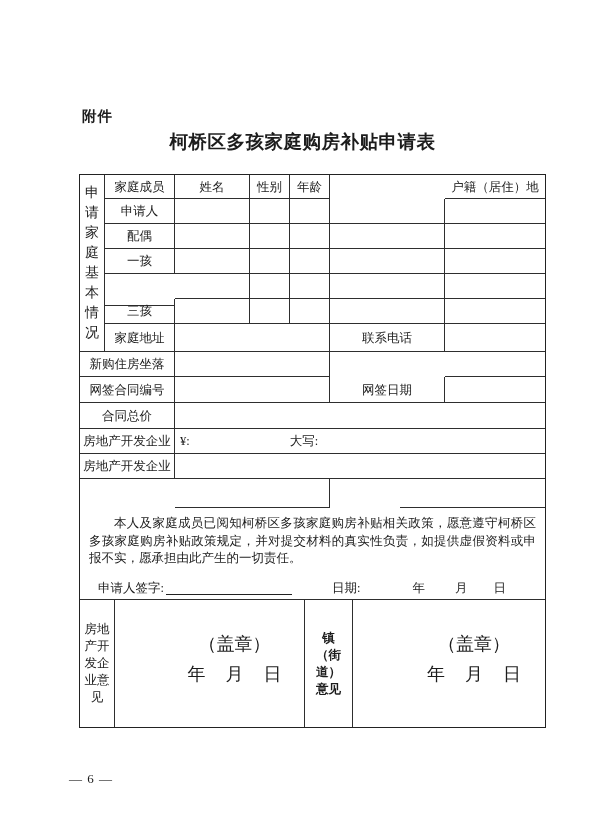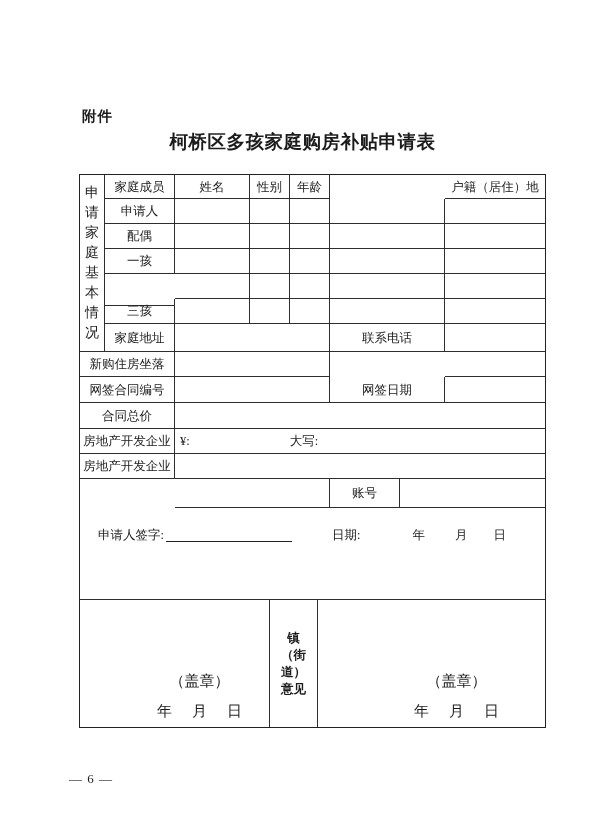--- a/index.html
+++ b/index.html
@@ -79,23 +79,23 @@
     border-right:1px solid #2e2e2e;
     display:flex;align-items:center;justify-content:center;
     text-align:center;
     font-size:12.5px;line-height:17px;
     word-break:break-all;
     box-sizing:border-box;
     padding:0 4px;
   }
   .op-stampcell{
     display:flex;flex-direction:column;
-    justify-content:flex-end;align-items:center;
+    justify-content:center;align-items:center;
     padding-bottom:9px;
-    font-size:15px;
+    font-size:18px;
     box-sizing:border-box;
   }
   .op-stampcell .stamp{transform:translateX(25px);}
   .op-date{
     margin-top:16px;transform:translateX(25px);
     white-space:nowrap;
   }
   .op-date .dm{margin-left:20px;}
   .pagenum{
     position:absolute;left:69px;top:771px;
@@ -175,35 +175,36 @@
   <div class="c" style="grid-area:11/1/12/3;">房地产开发企业</div>
   <div class="c nr amount" style="grid-area:11/3/12/9;">
     <span>¥:</span>
     <span class="caps">大写:</span>
   </div>
 
   <div class="c" style="grid-area:12/1/13/3;">房地产开发企业</div>
   <div class="c nr" style="grid-area:12/3/13/9;"></div>
 
   <div class="c" style="grid-area:13/3/14/6;"></div>
-  <div class="c" style="grid-area:13/6/14/7;">账号</div>
   <div class="c nr" style="grid-area:13/7/14/9;"></div>
 
   <div class="c nr decl" style="grid-area:14/1/15/9;">
+    <p>本人及家庭成员已阅知柯桥区多孩家庭购房补贴相关政策，愿意遵守柯桥区多孩家庭购房补贴政策规定，并对提交材料的真实性负责，如提供虚假资料或申报不实，愿承担由此产生的一切责任。</p>
     <div class="sigrow">
       <span>申请人签字:</span>
       <span class="sigline"></span>
       <span class="sig-date">日期:</span>
       <span class="sig-y">年</span>
       <span class="sig-m">月</span>
       <span class="sig-d">日</span>
     </div>
   </div>
 
   <div class="c nr nb opin" style="grid-area:15/1/16/9;">
+    <div class="op-label" style="width:35px;">房地产开发企业意见</div>
     <div class="op-stampcell" style="width:190px;border-right:1px solid #2e2e2e;">
       <span class="stamp">（盖章）</span>
       <span class="op-date">
         <span>年</span><span class="dm">月</span><span class="dm">日</span>
       </span>
     </div>
     <div class="op-label" style="width:48px;padding:0 5px;font-weight:bold;">镇（街道）意见</div>
     <div class="op-stampcell" style="flex:1;">
       <span class="stamp">（盖章）</span>
       <span class="op-date">

